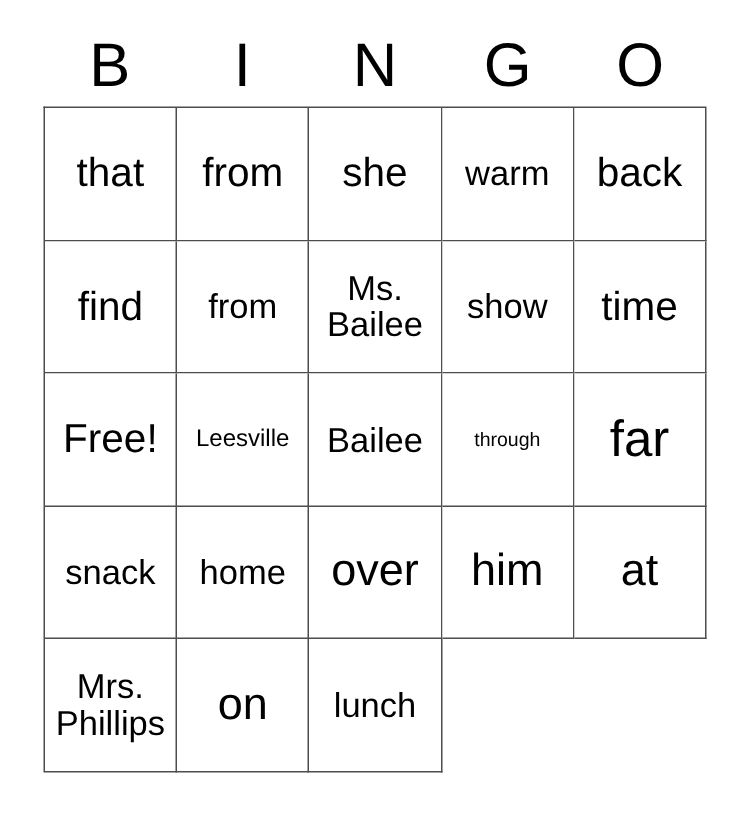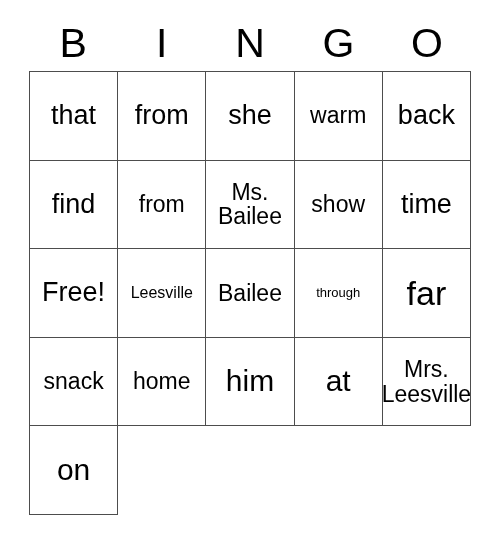--- a/index.html
+++ b/index.html
@@ -149,29 +149,35 @@
     </div>
     <div class="cell">
       <span class="cell-text fs-xl">far</span>
     </div>
     <div class="cell">
       <span class="cell-text fs-sm">snack</span>
     </div>
     <div class="cell">
       <span class="cell-text fs-sm">home</span>
     </div>
+    <div class="cell">
+      <span class="cell-text fs-lg">over</span>
+    </div>
 
     <div class="cell">
       <span class="cell-text fs-lg">him</span>
     </div>
     <div class="cell">
       <span class="cell-text fs-lg">at</span>
     </div>
     <div class="cell">
       <span class="cell-text fs-sm">Mrs.
-Leesville</span>
+Phillips</span>
     </div>
     <div class="cell">
       <span class="cell-text fs-lg">on</span>
+    </div>
+    <div class="cell">
+      <span class="cell-text fs-sm">lunch</span>
     </div>
 
   </div>
 </div>
 
 </body></html>

